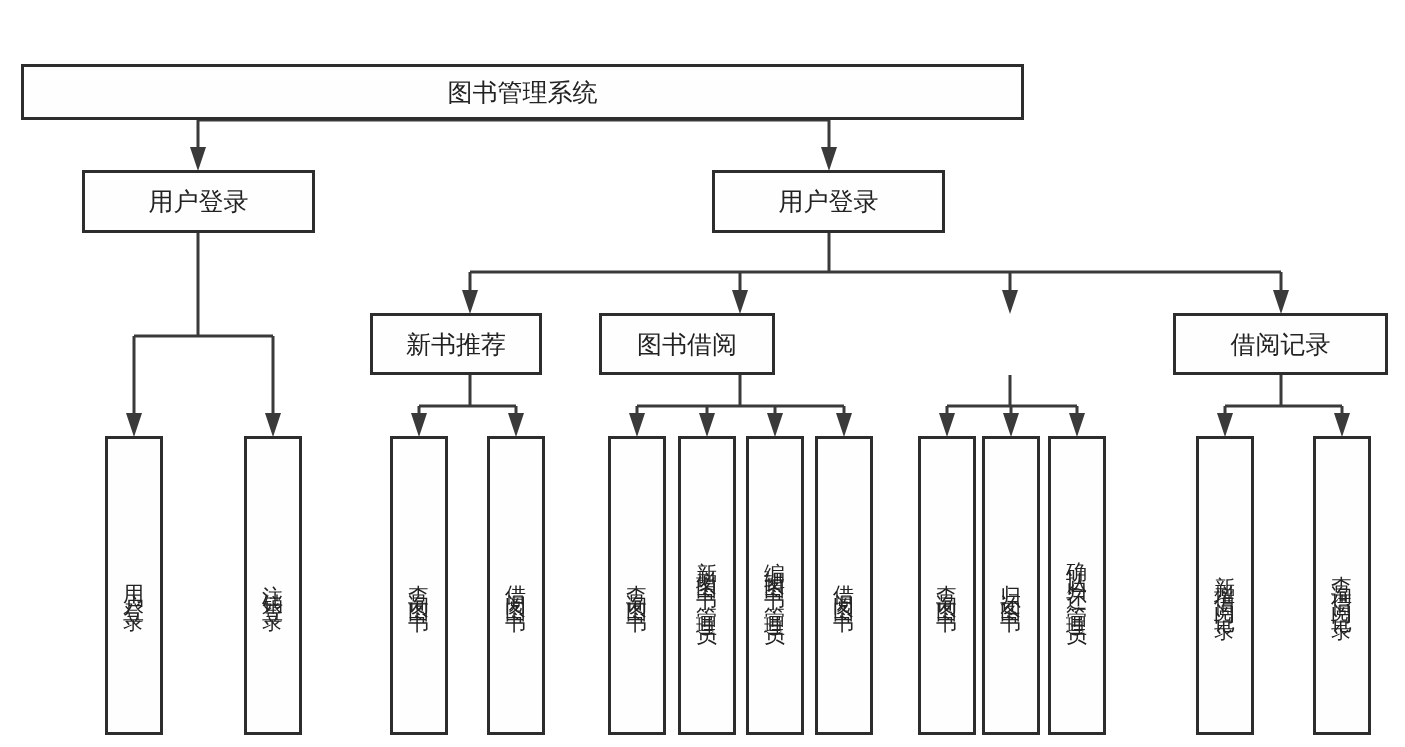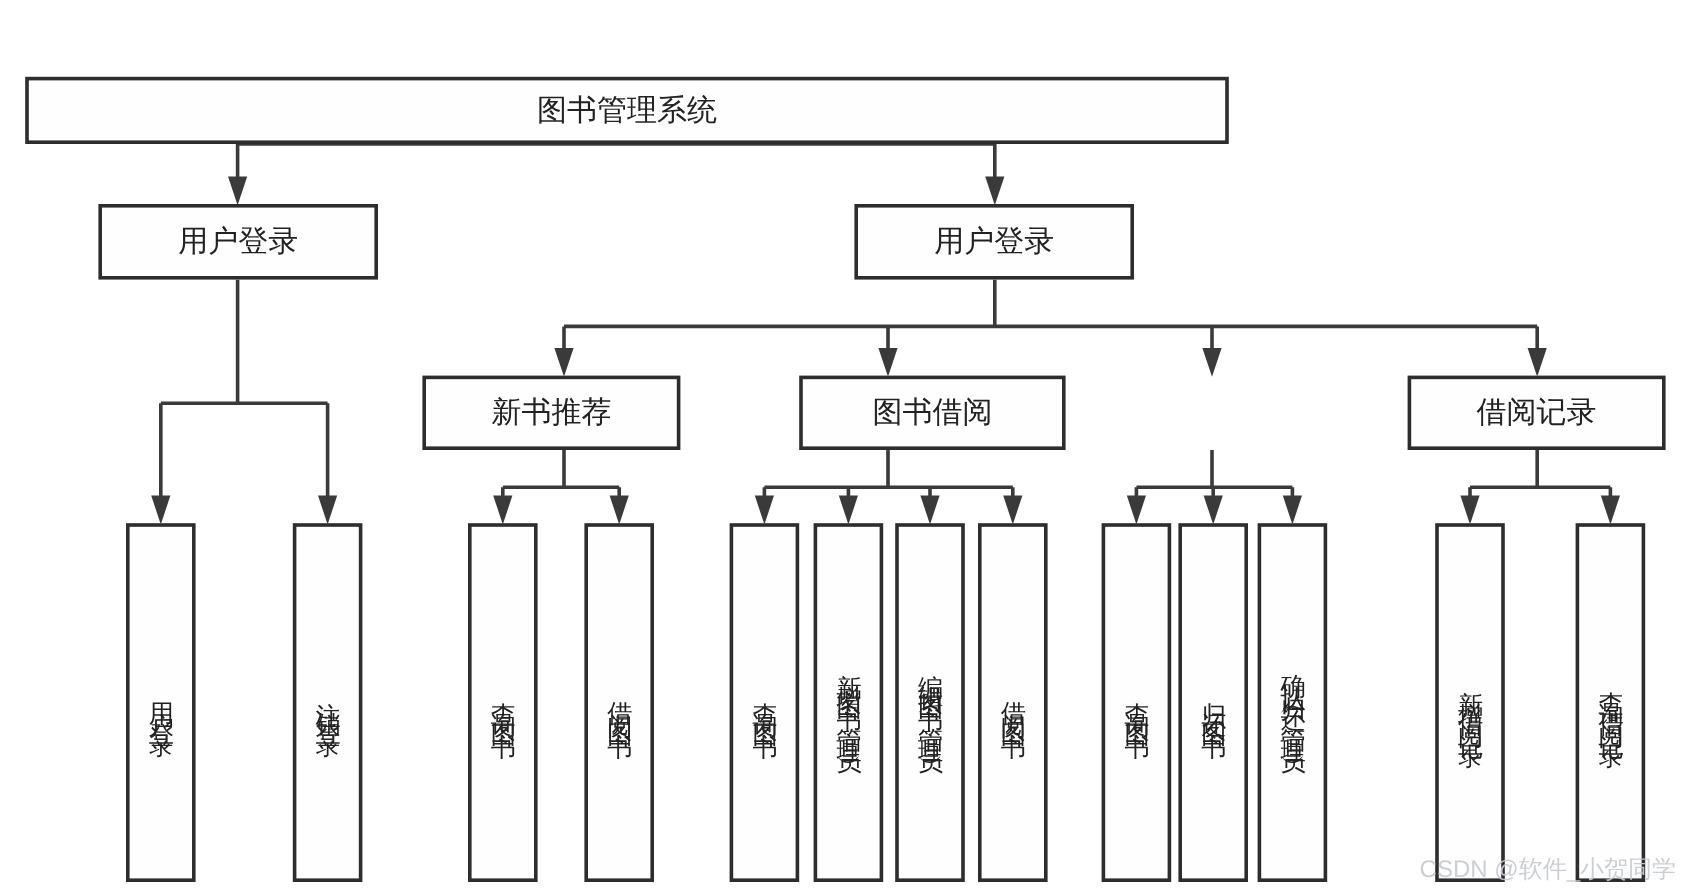--- a/index.html
+++ b/index.html
@@ -107,24 +107,24 @@
     <span class="lbl">图书管理系统</span>
   </div>
 
   <div class="box" style="left:82px; top:170px; width:233px; height:63px;">
     <span class="lbl">用户登录</span>
   </div>
   <div class="box" style="left:712px; top:170px; width:233px; height:63px;">
     <span class="lbl">用户登录</span>
   </div>
 
-  <div class="box" style="left:352px; top:313px; width:215px; height:62px;text-align:right;">
+  <div class="box" style="left:370px; top:313px; width:172px; height:62px;text-align:right;">
     <span class="lbl">新书推荐</span>
   </div>
-  <div class="box" style="left:666px; top:313px; width:222px; height:62px;">
+  <div class="box" style="left:599px; top:313px; width:176px; height:62px;">
     <span class="lbl">图书借阅</span>
   </div>
   <div class="box" style="left:1173px; top:313px; width:215px; height:62px;">
     <span class="lbl">借阅记录</span>
   </div>
 
   <div class="box leaf" style="left:105px; top:436px; width:58px; height:299px;">
     <span class="lbl">用户登录</span>
   </div>
   <div class="box leaf" style="left:244px; top:436px; width:58px; height:299px;">
@@ -161,15 +161,14 @@
     <span class="lbl">确认归还（管理员）</span>
   </div>
 
   <div class="box leaf" style="left:1196px; top:436px; width:58px; height:299px;">
     <span class="lbl">新增借阅记录</span>
   </div>
   <div class="box leaf" style="left:1313px; top:436px; width:58px; height:299px;">
     <span class="lbl">查询借阅记录</span>
   </div>
 
-  <div class="watermark">CSDN @软件_小贺同学</div>
 
 </div>
 
 </body></html>

